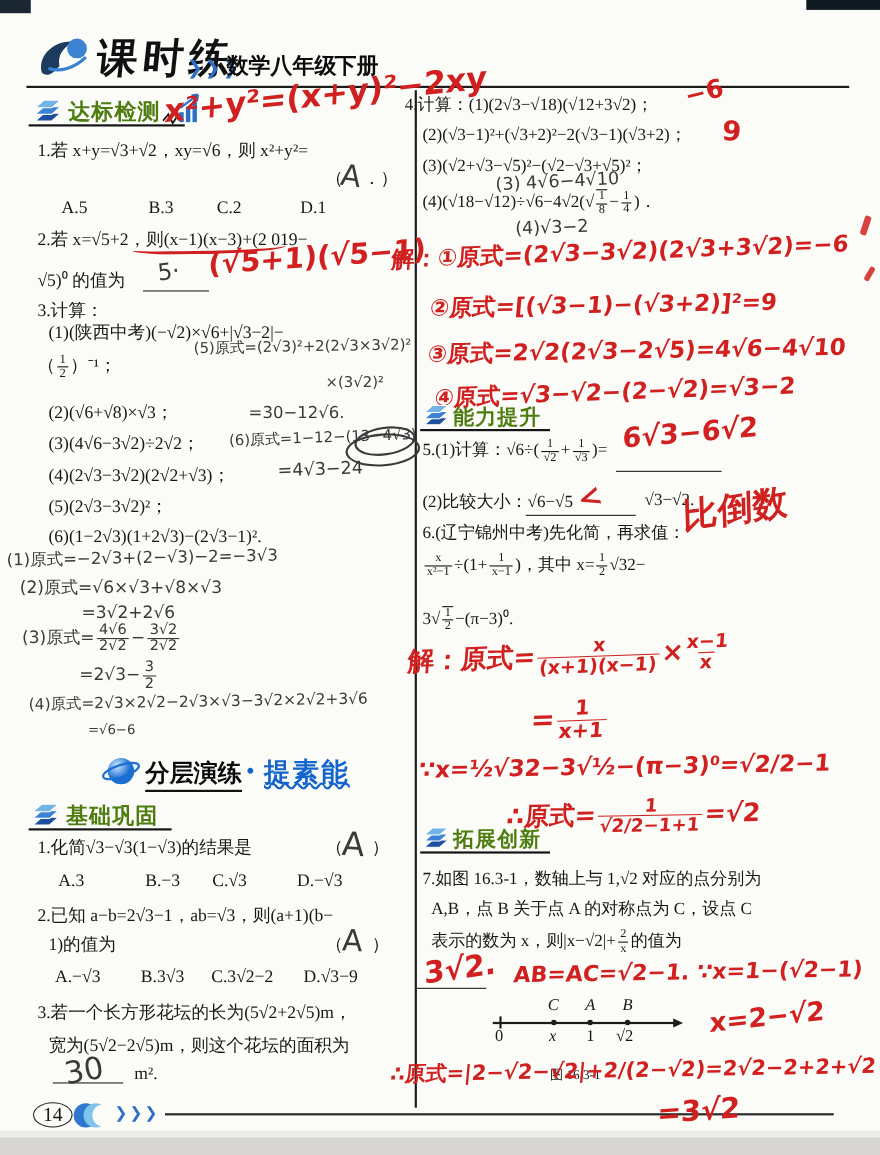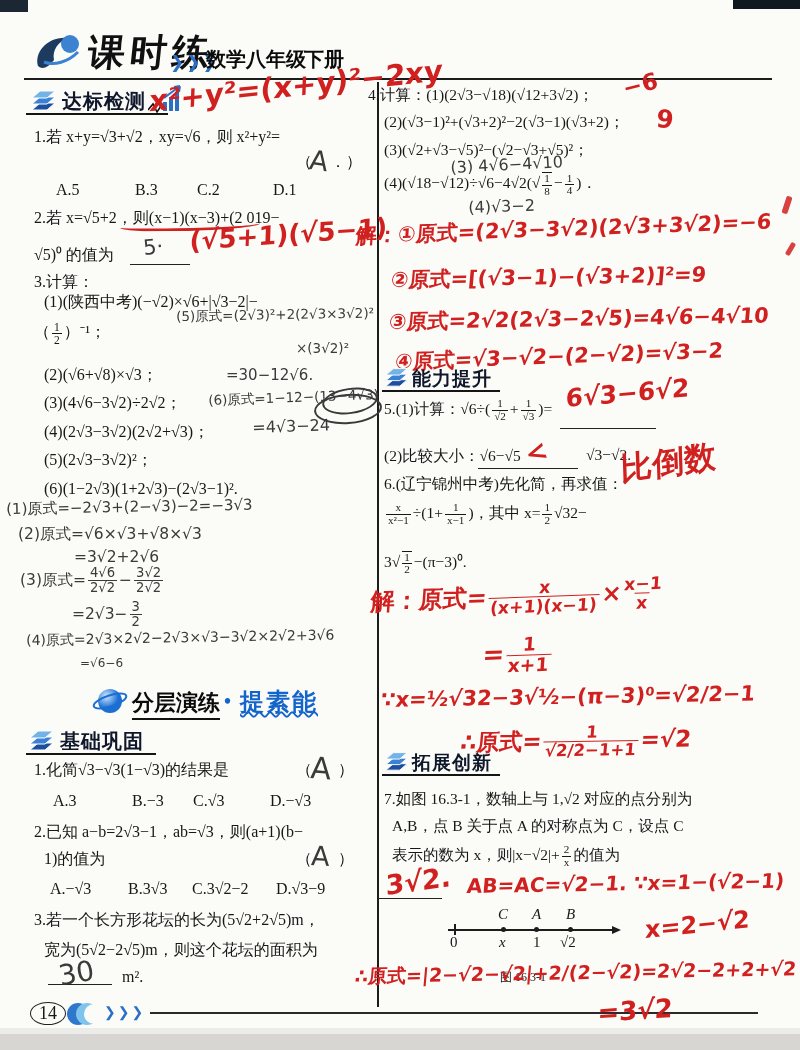--- a/index.html
+++ b/index.html
@@ -1,21 +1,21 @@
 <!DOCTYPE html>
 <html><head>
 <meta charset="utf-8">
 <style>
   html,body{margin:0;padding:0;background:#b5b4b0;}
   .page{position:relative;width:800px;height:1050px;background:#fbfbf8;overflow:hidden;
         font-family:"Liberation Serif",serif;color:#171717;}
   .abs{position:absolute;white-space:nowrap;}
   .pr{font-family:"Liberation Serif",serif;color:#171717;font-size:16px;}
   .pr-r{font-size:15.5px;font-family:Liberation Serif, serif;}
-  .sec-t{font-family:Liberation Serif, serif;font-weight:700;color:#0f172a;font-size:20px;letter-spacing:1px;}
+  .sec-t{font-family:Liberation Serif, serif;font-weight:700;color:#4d7c0f;font-size:20px;letter-spacing:1px;}
   .sec-t.small{font-size:19px;}
   .secline{background:#151515;height:2.4px;}
   .hwk{font-family:"DejaVu Sans",sans-serif;color:#3a3a3a;transform-origin:left top;}
   .hwr{font-family:"DejaVu Sans",sans-serif;color:#d0201f;transform-origin:left top;font-weight:600;}
   .frac{display:inline-flex;flex-direction:column;align-items:center;vertical-align:middle;
         line-height:1.05;font-size:0.72em;margin:0 2px;}
   .frac .fden{border-top:1.3px solid currentColor;padding:0 2px;}
   .uroot{border-top:1.3px solid currentColor;}
   .blank{border-bottom:1.7px solid #222;height:0;}
   .dot5{width:5px;height:5px;background:#1c1c1c;border-radius:50%;}

